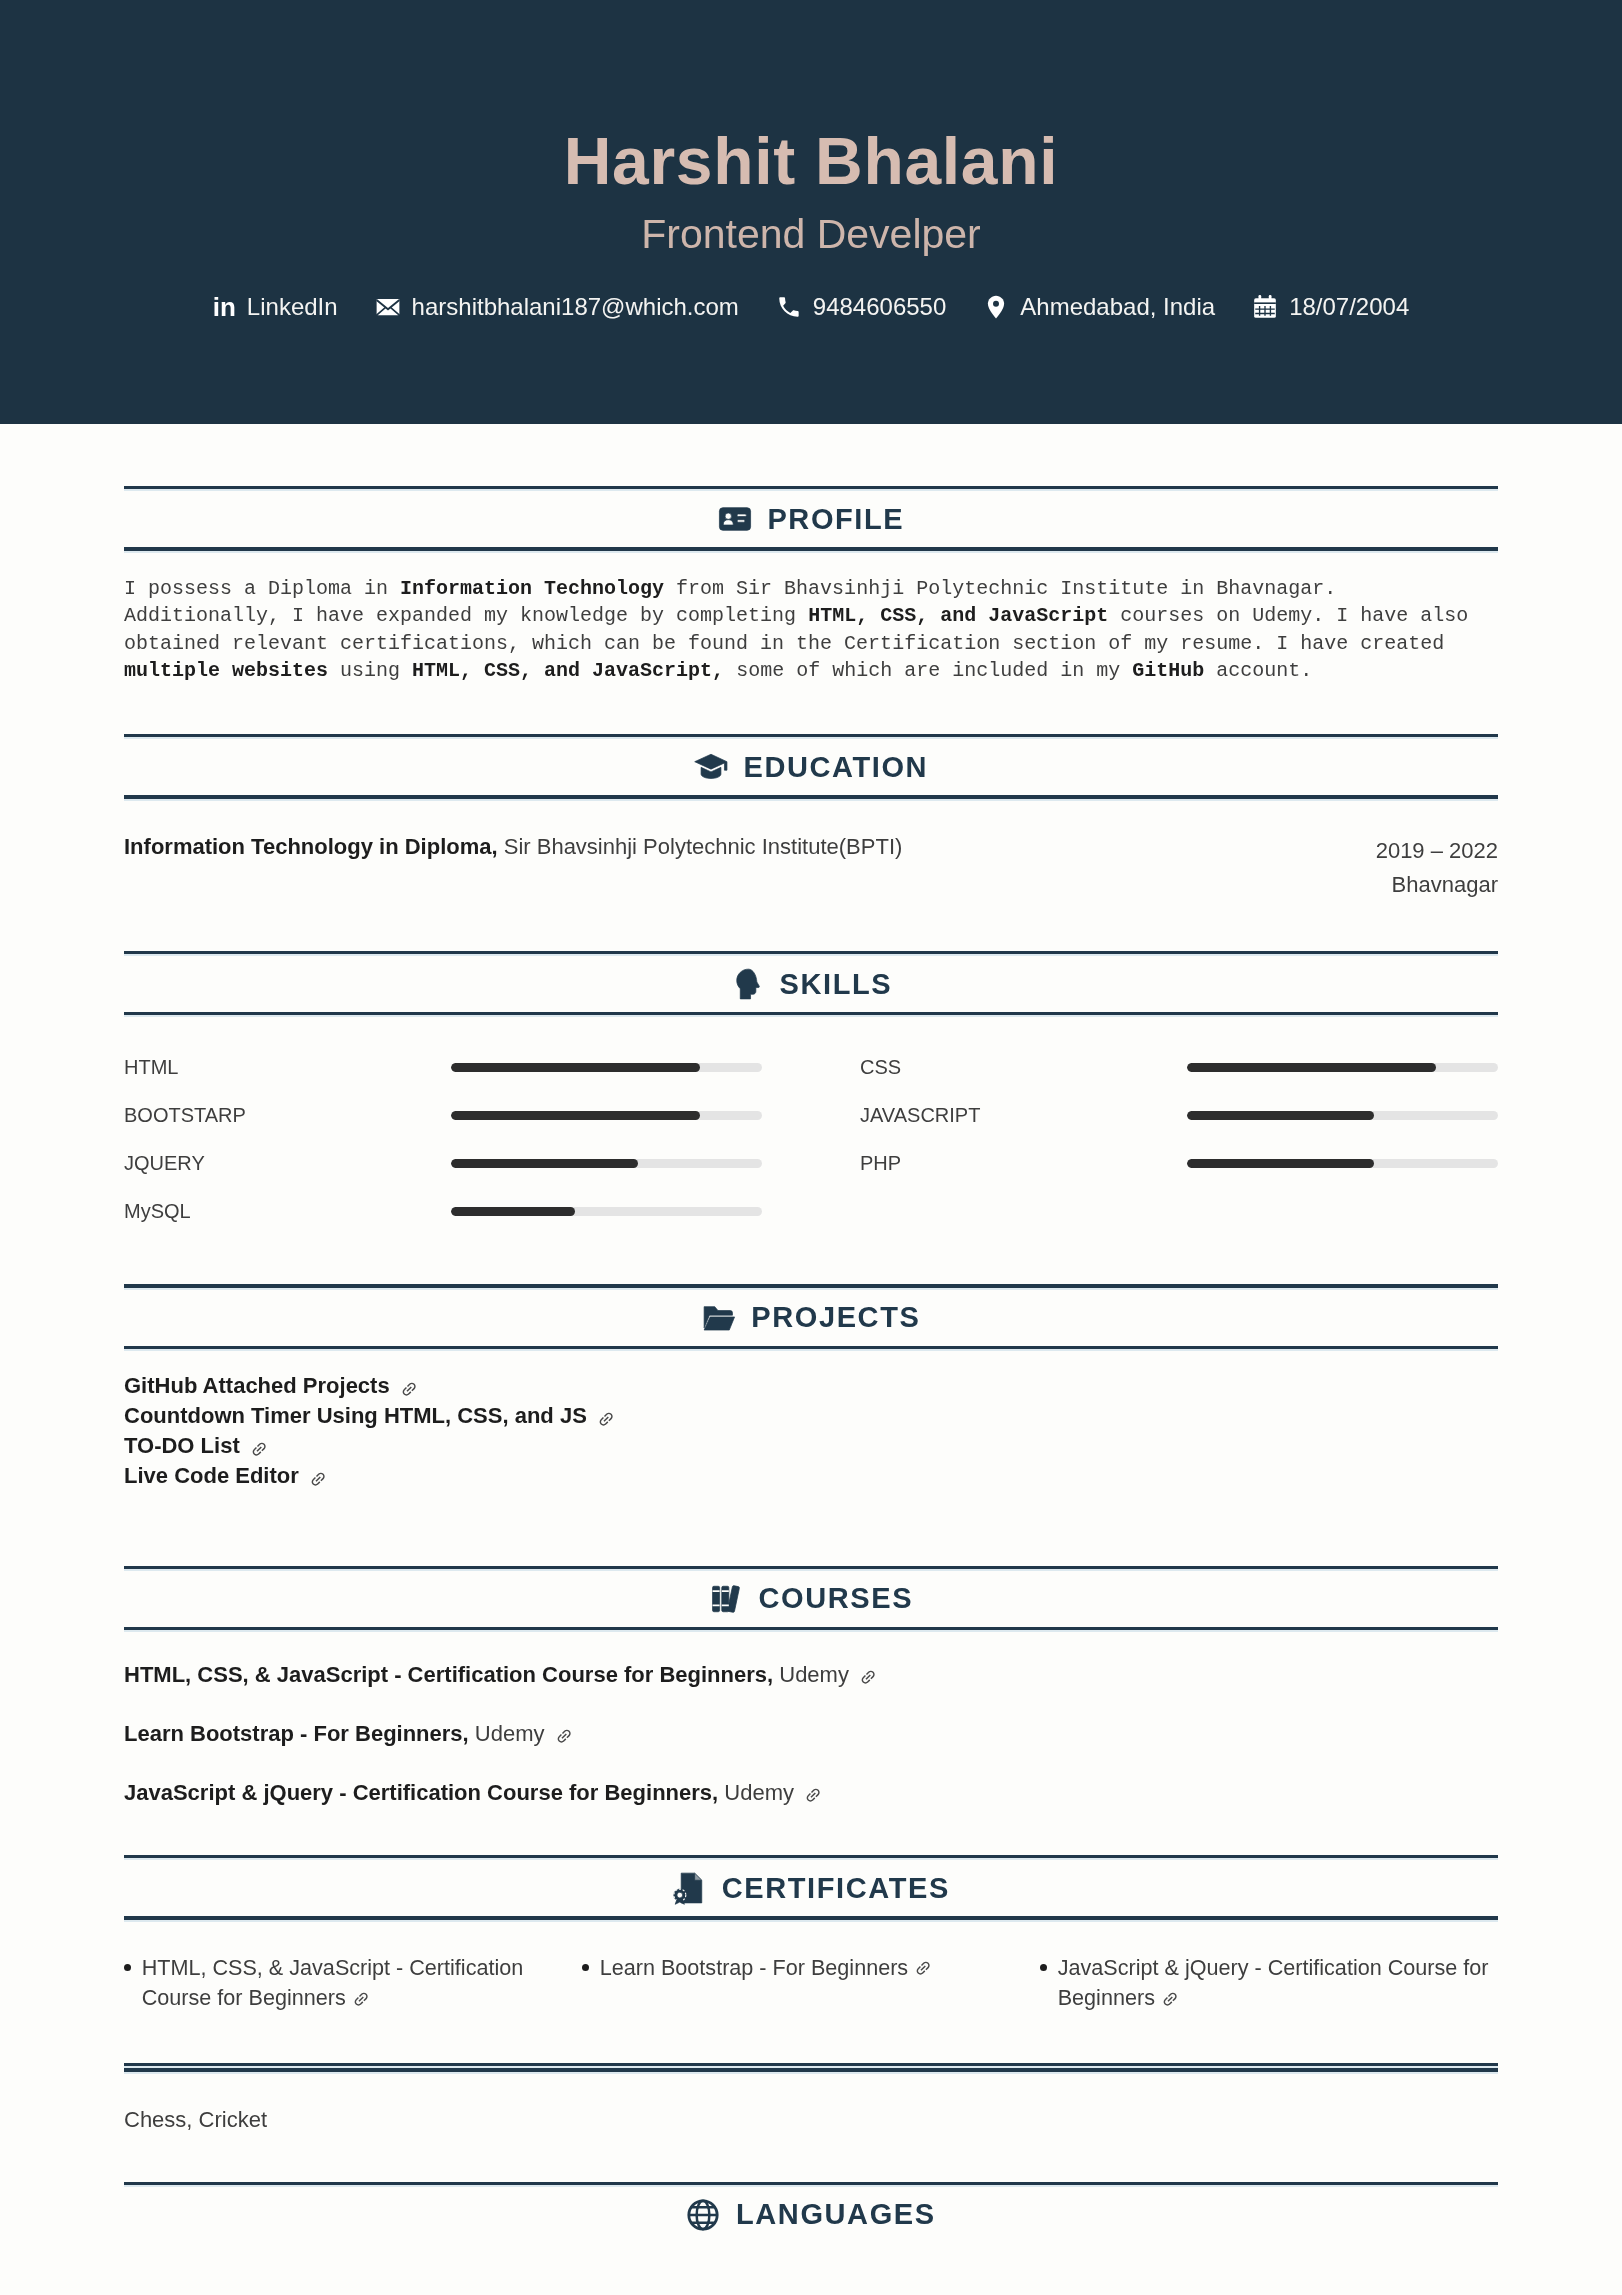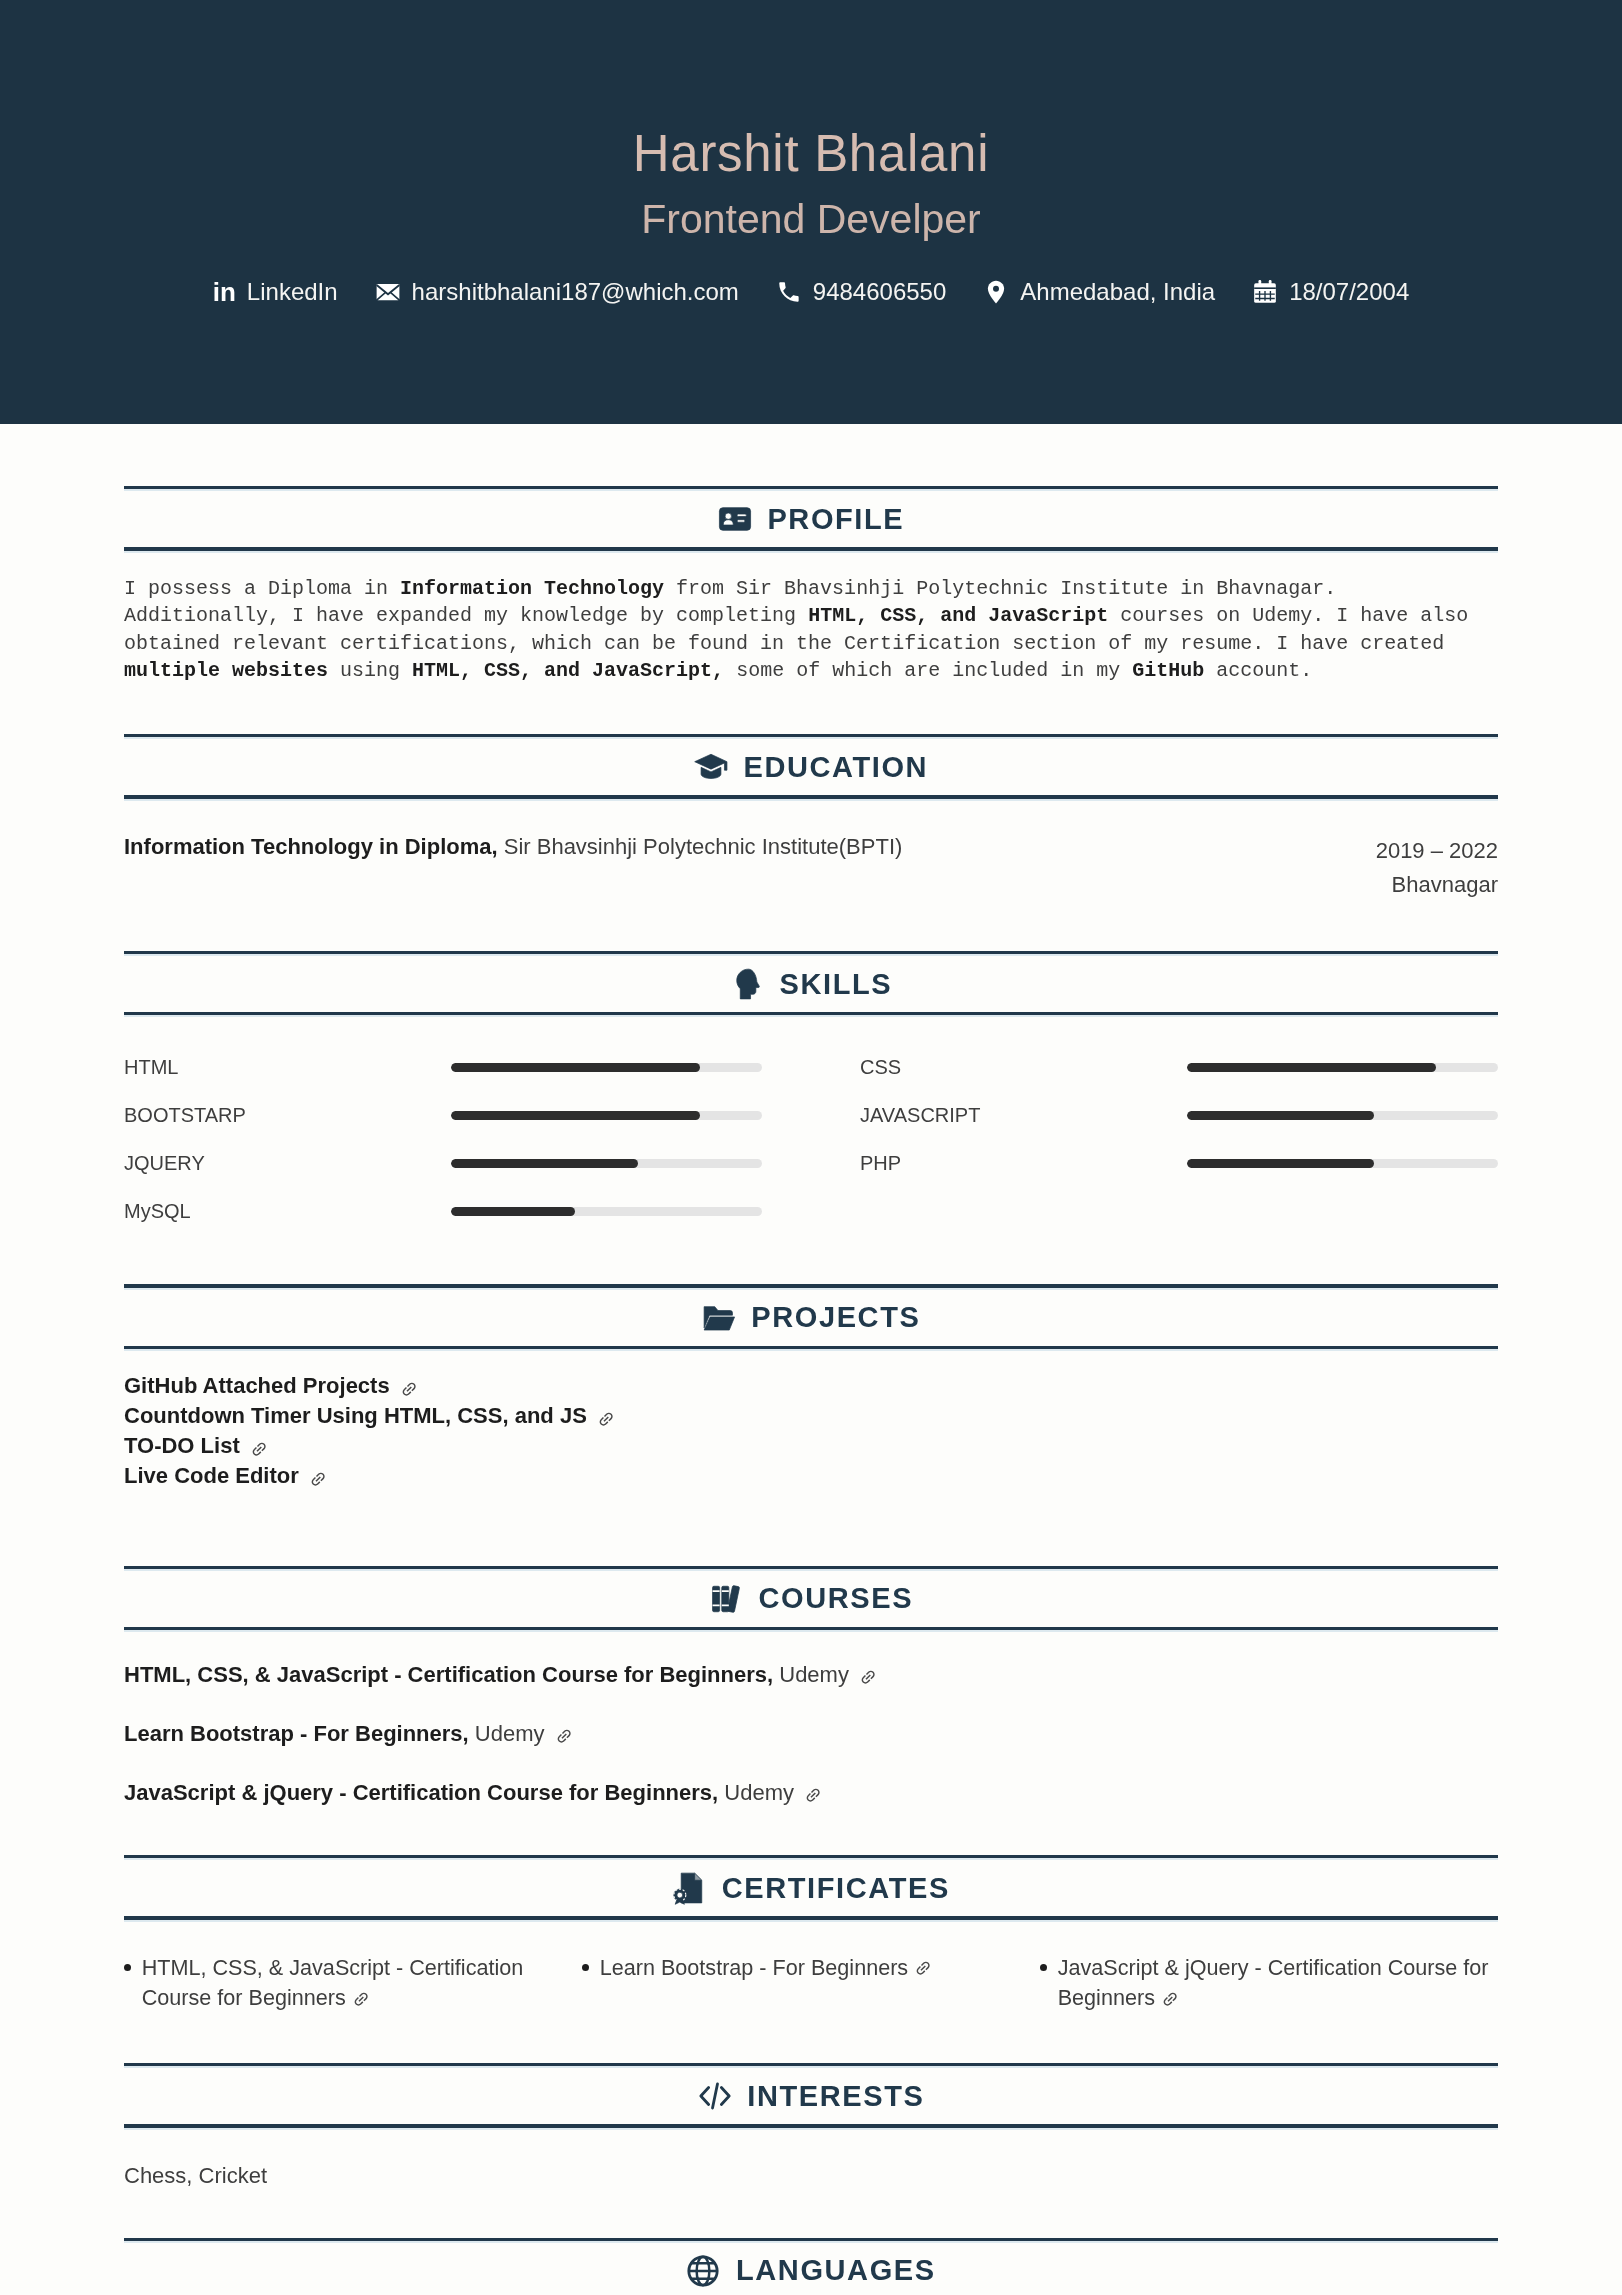--- a/index.html
+++ b/index.html
@@ -2,21 +2,21 @@
 <html style="font-size:10.5px"><head>
 <meta charset="utf-8">
 <title>Resume</title>
 <style>
   html,body{margin:0;padding:0;background:#e8e8e8;}
   .page{width:1622px;height:2295px;background:#fdfdfb;position:relative;overflow:hidden;
         font-family:"Liberation Sans",sans-serif;color:#3e3e3e;}
   
   .hero{height:424px;background:#1d3343;box-sizing:border-box;padding-top:128px;
         display:flex;flex-direction:column;align-items:center;}
-  .hero-name{font-size:51px;font-weight:normal;color:#d6bcb1;line-height:1;letter-spacing:0.7px;}
+  .hero-name{font-size:66px;font-weight:bold;color:#d6bcb1;line-height:1;letter-spacing:0.7px;}
   .hero-title{font-size:41px;color:#cdb5ab;margin-top:19.6px;line-height:1;}
   .contact-row{margin-top:38px;display:flex;align-items:center;gap:37px;
                font-size:24px;color:#f4f4f2;}
   .contact-item{display:flex;align-items:center;gap:11px;}
   .c-icon{display:inline-flex;width:26px;height:26px;align-items:center;justify-content:center;}
   .c-icon svg{width:26px;height:26px;fill:#ffffff;}
   .c-icon.txt-icon{font-weight:bold;font-size:26px;color:#fff;line-height:1;width:auto;}
   
   main{padding:0 124px;}
   .section{margin-top:49px;}
@@ -375,26 +375,20 @@
       <span class="link-icon"><svg viewBox="0 0 24 24">
                   <use href="#sym-link-icon"></use>
                 </svg></span>
     </span>
   </div>
         </div>
     </section>
 
     <section class="section">
       <div class="rule"></div>
-      <div class="sec-title-row">
-        <svg viewBox="0 0 48 48">
-            <use href="#sym-code-icon"></use>
-          </svg>
-        <span class="sec-title">INTERESTS</span>
-      </div>
       <div class="rule"></div>
       <div class="plain-text">Chess, Cricket</div>
     </section>
 
     <section class="section">
       <div class="rule"></div>
       <div class="sec-title-row">
         <svg viewBox="0 0 48 48">
             <use href="#sym-globe-icon"></use>
           </svg>

